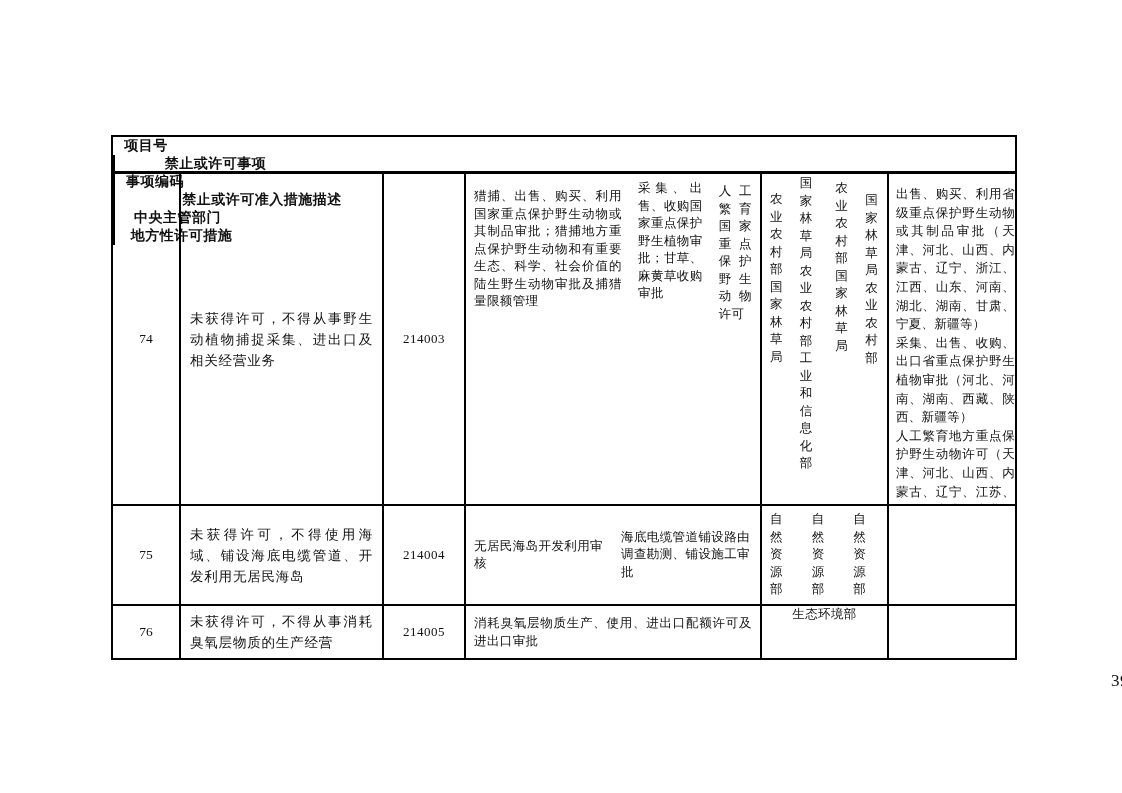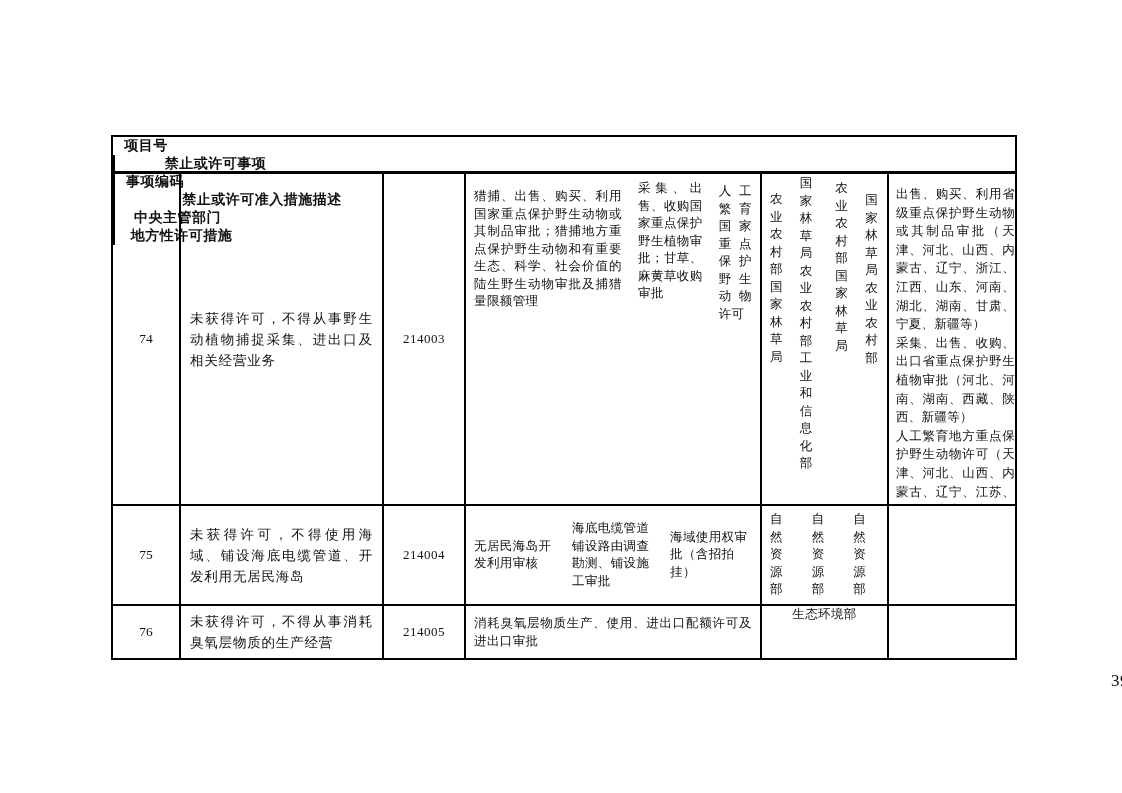--- a/index.html
+++ b/index.html
@@ -124,21 +124,20 @@
 
     <div class="t-row r75">
       <div class="td c1 vcenter num">75</div>
       <div class="td c2 item-cell">
         <div class="item-text">未获得许可，不得使用海域、铺设海底电缆管道、开发利用无居民海岛</div>
       </div>
       <div class="td c3 vcenter code">214004</div>
       <div class="td c4 measure-col">
         <div class="sub">无居民海岛开发利用审核</div>
         <div class="sub">海底电缆管道铺设路由调查勘测、铺设施工审批</div>
-        <div class="sub">海域使用权审批（含招拍挂）</div>
       </div>
       <div class="td c5 dept-col">
         <div class="sub">自然资源部</div>
         <div class="sub">自然资源部</div>
         <div class="sub">自然资源部</div>
       </div>
       <div class="td c6 local-cell"></div>
     </div>
 
     <div class="t-row r76">

